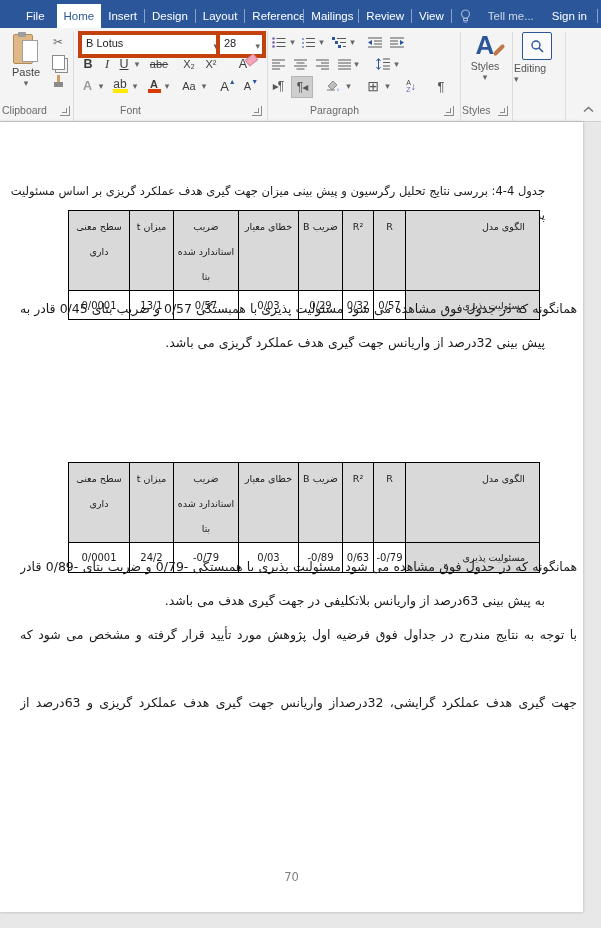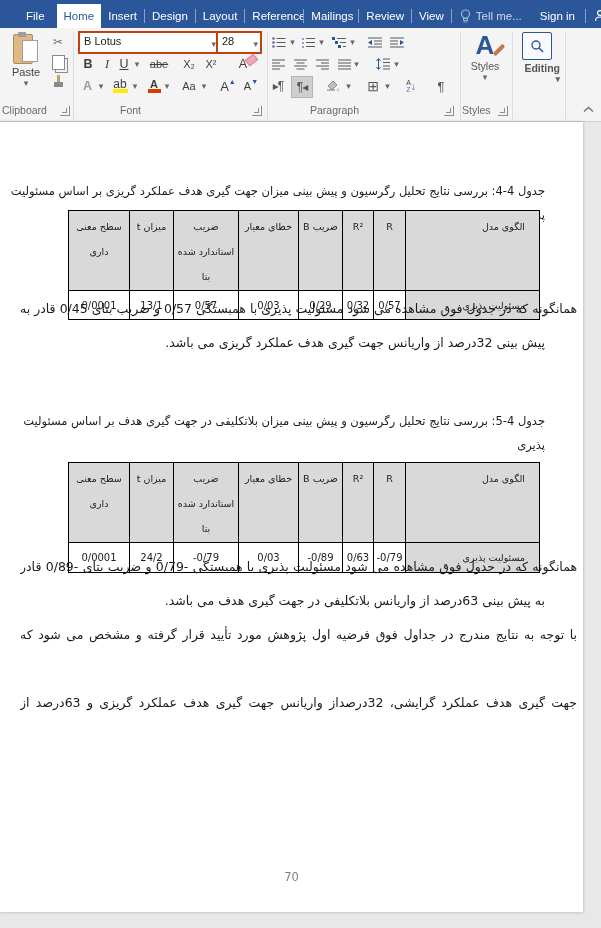--- a/index.html
+++ b/index.html
@@ -6,21 +6,21 @@
   body{width:601px;height:928px;overflow:hidden;background:#e8e8e8;
        font-family:"Liberation Sans",sans-serif;position:relative;}
   
   .tabbar{position:absolute;left:0;top:0;width:601px;height:28px;background:#2b579a;
           display:flex;align-items:flex-end;color:#fff;font-size:11.5px;}
   .tab{height:24px;line-height:24px;padding:0 7px;white-space:nowrap;overflow:hidden;flex:none;}
   .tab.file{margin-left:14px;padding:0 12px;}
   .tab.active{background:#fff;color:#2b579a;}
   .tsep{flex:none;width:1px;height:14px;margin:0 0 5px 0;background:rgba(255,255,255,.45);}
   .tellme{display:flex;align-items:center;height:24px;color:rgba(255,255,255,.75);
-          padding:0 8px;white-space:nowrap;}
+          padding:0 8px;white-space:nowrap;gap:12px;}
   .tellme svg{margin-right:5px;}
   .signin{height:24px;line-height:24px;padding:0 10px;white-space:nowrap;}
   .share{display:flex;align-items:center;height:24px;padding:0 8px;white-space:nowrap;}
   .share svg{margin-right:5px;}
   
   .ribbon{position:absolute;left:0;top:28px;width:601px;height:93px;background:#f4f4f4;
           border-bottom:1px solid #d0d0d0;font-size:11px;color:#444;}
   .gsep{position:absolute;top:4px;width:1px;height:108px;background:#dcdcdc;}
   .glabel{position:absolute;top:76px;height:14px;font-size:10.5px;color:#6a6a6a;text-align:left;}
   .launcher{position:absolute;top:78px;width:9px;height:9px;border-right:1px solid #8c8c8c;
@@ -37,42 +37,42 @@
   .clipboard-page{position:absolute;left:9px;top:8px;width:14px;height:20px;background:#fff;border:1px solid #9e9e9e;}
   .paste .dd{display:block;margin-top:0px;color:#666;}
   .minicol{position:absolute;left:46px;top:4px;width:24px;}
   .mini{height:20px;display:flex;align-items:center;justify-content:center;color:#666;font-size:12px;}
   .copyicon{position:relative;width:11px;height:13px;border:1px solid #8a8a8a;background:#fff;
             box-shadow:3px 3px 0 -1px #f4f4f4,3px 3px 0 0 #8a8a8a;}
   .painticon{position:relative;width:12px;height:14px;}
   .painticon .hnd{position:absolute;left:5px;top:0;width:3px;height:7px;background:#c9a063;}
   .painticon .tip{position:absolute;left:2px;top:7px;width:9px;height:5px;background:#8a8a8a;}
   
-  .combo{position:absolute;height:19px;background:#fff;border:2px solid #c2410c;
+  .combo{position:absolute;height:19px;background:#fff;border:4px solid #c2410c;
          font-size:11px;line-height:17px;color:#222;padding:0 4px;}
   .combo .dd{position:absolute;right:2px;top:3px;color:#666;font-size:9px;}
   .fbtn{position:absolute;height:20px;display:flex;align-items:center;justify-content:center;
         color:#3d3d3d;font-size:12.5px;}
   .dd{font-size:9px;color:#666;}
   .bar-y{display:block;width:15px;height:4px;background:#ffe900;margin-top:0px;}
   .bar-r{display:block;width:13px;height:4px;background:#d83b01;margin-top:0px;}
   .stk2{display:flex;flex-direction:column;align-items:center;line-height:10px;}
   .eraser{position:absolute;right:-3px;top:2px;width:9px;height:6px;background:#f4a6b9;
           border:1px solid #d587a0;transform:rotate(-38deg);}
   .garrow{font-size:7px;color:#2b579a;position:relative;top:-5px;}
   
   .pbtn{position:absolute;height:20px;display:flex;align-items:center;justify-content:center;color:#555;}
   .pbtn.on{background:#cfcfcf;border:1px solid #b5b5b5;}
   .pmark{font-size:12px;color:#555;letter-spacing:-1px;}
   
   .stylesbtn{position:absolute;left:462px;top:2px;width:46px;height:70px;text-align:center;}
   .bigA{font-size:26px;font-weight:bold;color:#2b579a;line-height:30px;position:relative;}
   .brush{position:absolute;width:14px;height:4px;background:#c07846;border-radius:2px;
          transform:rotate(-45deg);right:2px;top:18px;}
-  .editingbtn{position:absolute;left:514px;top:2px;width:46px;height:70px;text-align:right;font-weight:bold;}
+  .editingbtn{position:absolute;left:514px;top:2px;width:46px;height:70px;text-align:left;}
   .findbox{width:28px;height:26px;margin:2px auto;border:1px solid #2b579a;border-radius:2px;
            display:flex;align-items:center;justify-content:center;background:#fafafa;}
   .grplabeltext{font-size:10.5px;color:#555;}
   
   .docarea{position:absolute;left:0;top:122px;width:601px;height:806px;background:#e8e8e8;}
   .page{position:absolute;left:0;top:0;width:583px;height:790px;background:#fff;
         box-shadow:0 0 3px rgba(0,0,0,.25);}
   .fa{font-family:"DejaVu Sans","Liberation Sans",sans-serif;color:#1b1b1b;}
   .caption{position:absolute;left:0;right:38px;height:24px;line-height:24px;direction:rtl;
            text-align:right;font-size:11.5px;}
@@ -400,21 +400,20 @@
         <td class="num">0/57</td>
         <td class="num">13/1</td>
         <td class="num">0/0001</td>
       </tr>
     </tbody>
       </table>
 
     <div class="pline fa" style="top:170px">همانگونه که در جدول فوق مشاهده می شود مسئولیت پذیری با همبستگی 0/57 و ضریب بتای 0/45 قادر به</div>
     <div class="pline last fa" style="top:204px">پیش بینی 32درصد از واریانس جهت گیری هدف عملکرد گریزی می باشد.</div>
 
-    <div class="caption fa" style="top:287px">جدول 4-5: بررسی نتایج تحلیل رگرسیون و پیش بینی میزان بلاتکلیفی در جهت گیری هدف بر اساس مسئولیت پذیری</div>
 
     <table class="res t2 fa" style="top:340px">
       <colgroup>
         <col style="width:134px">
           <col style="width:32px">
           <col style="width:31px">
           <col style="width:44px">
         <col style="width:60px">
           <col style="width:65px">
           <col style="width:44px">

